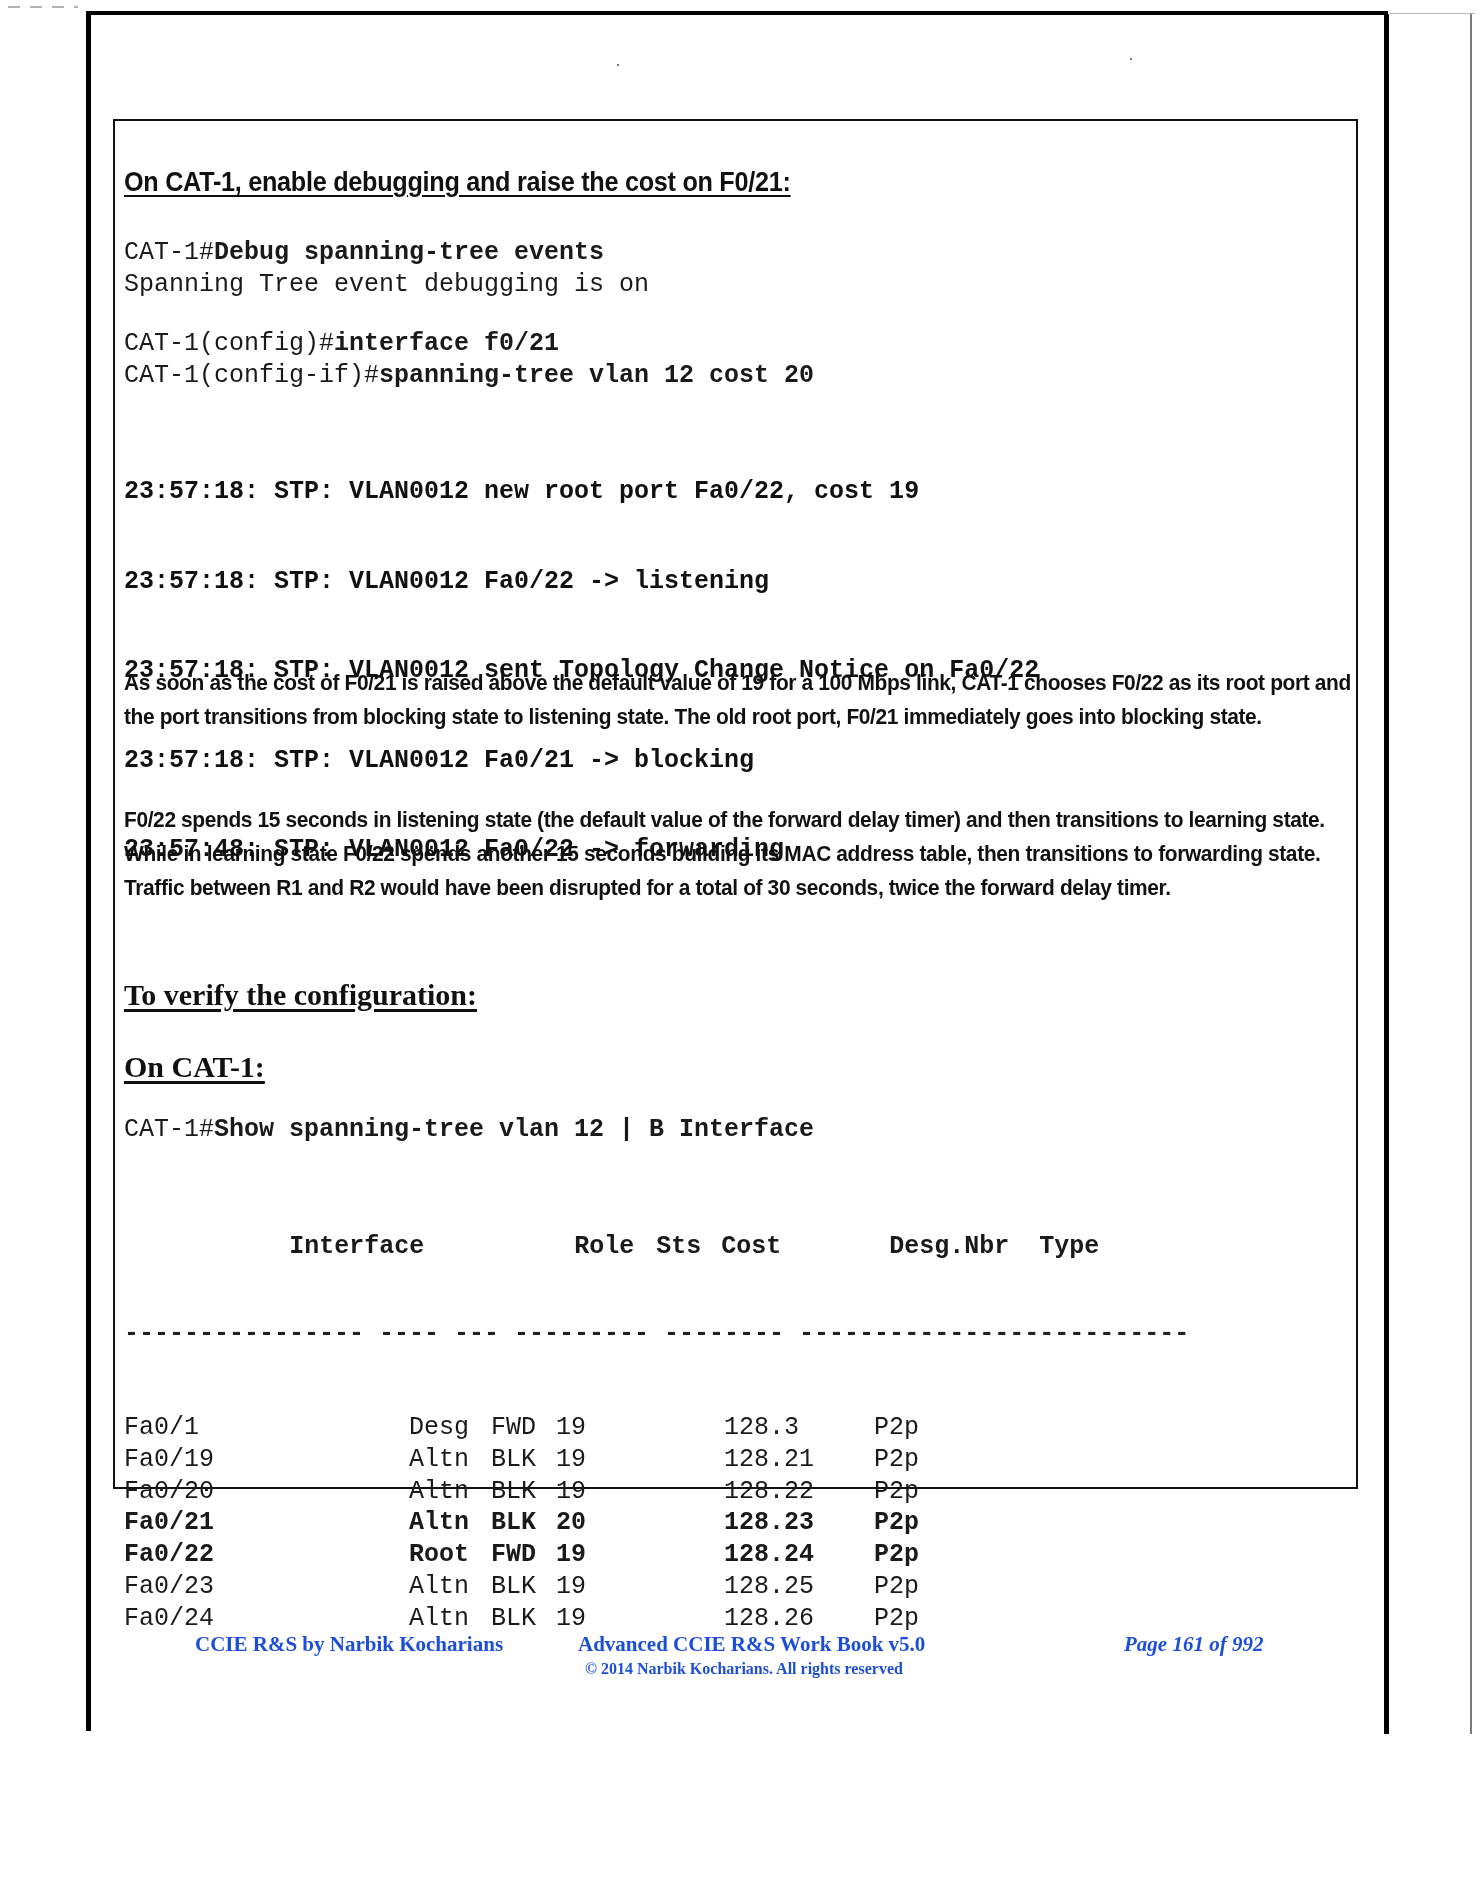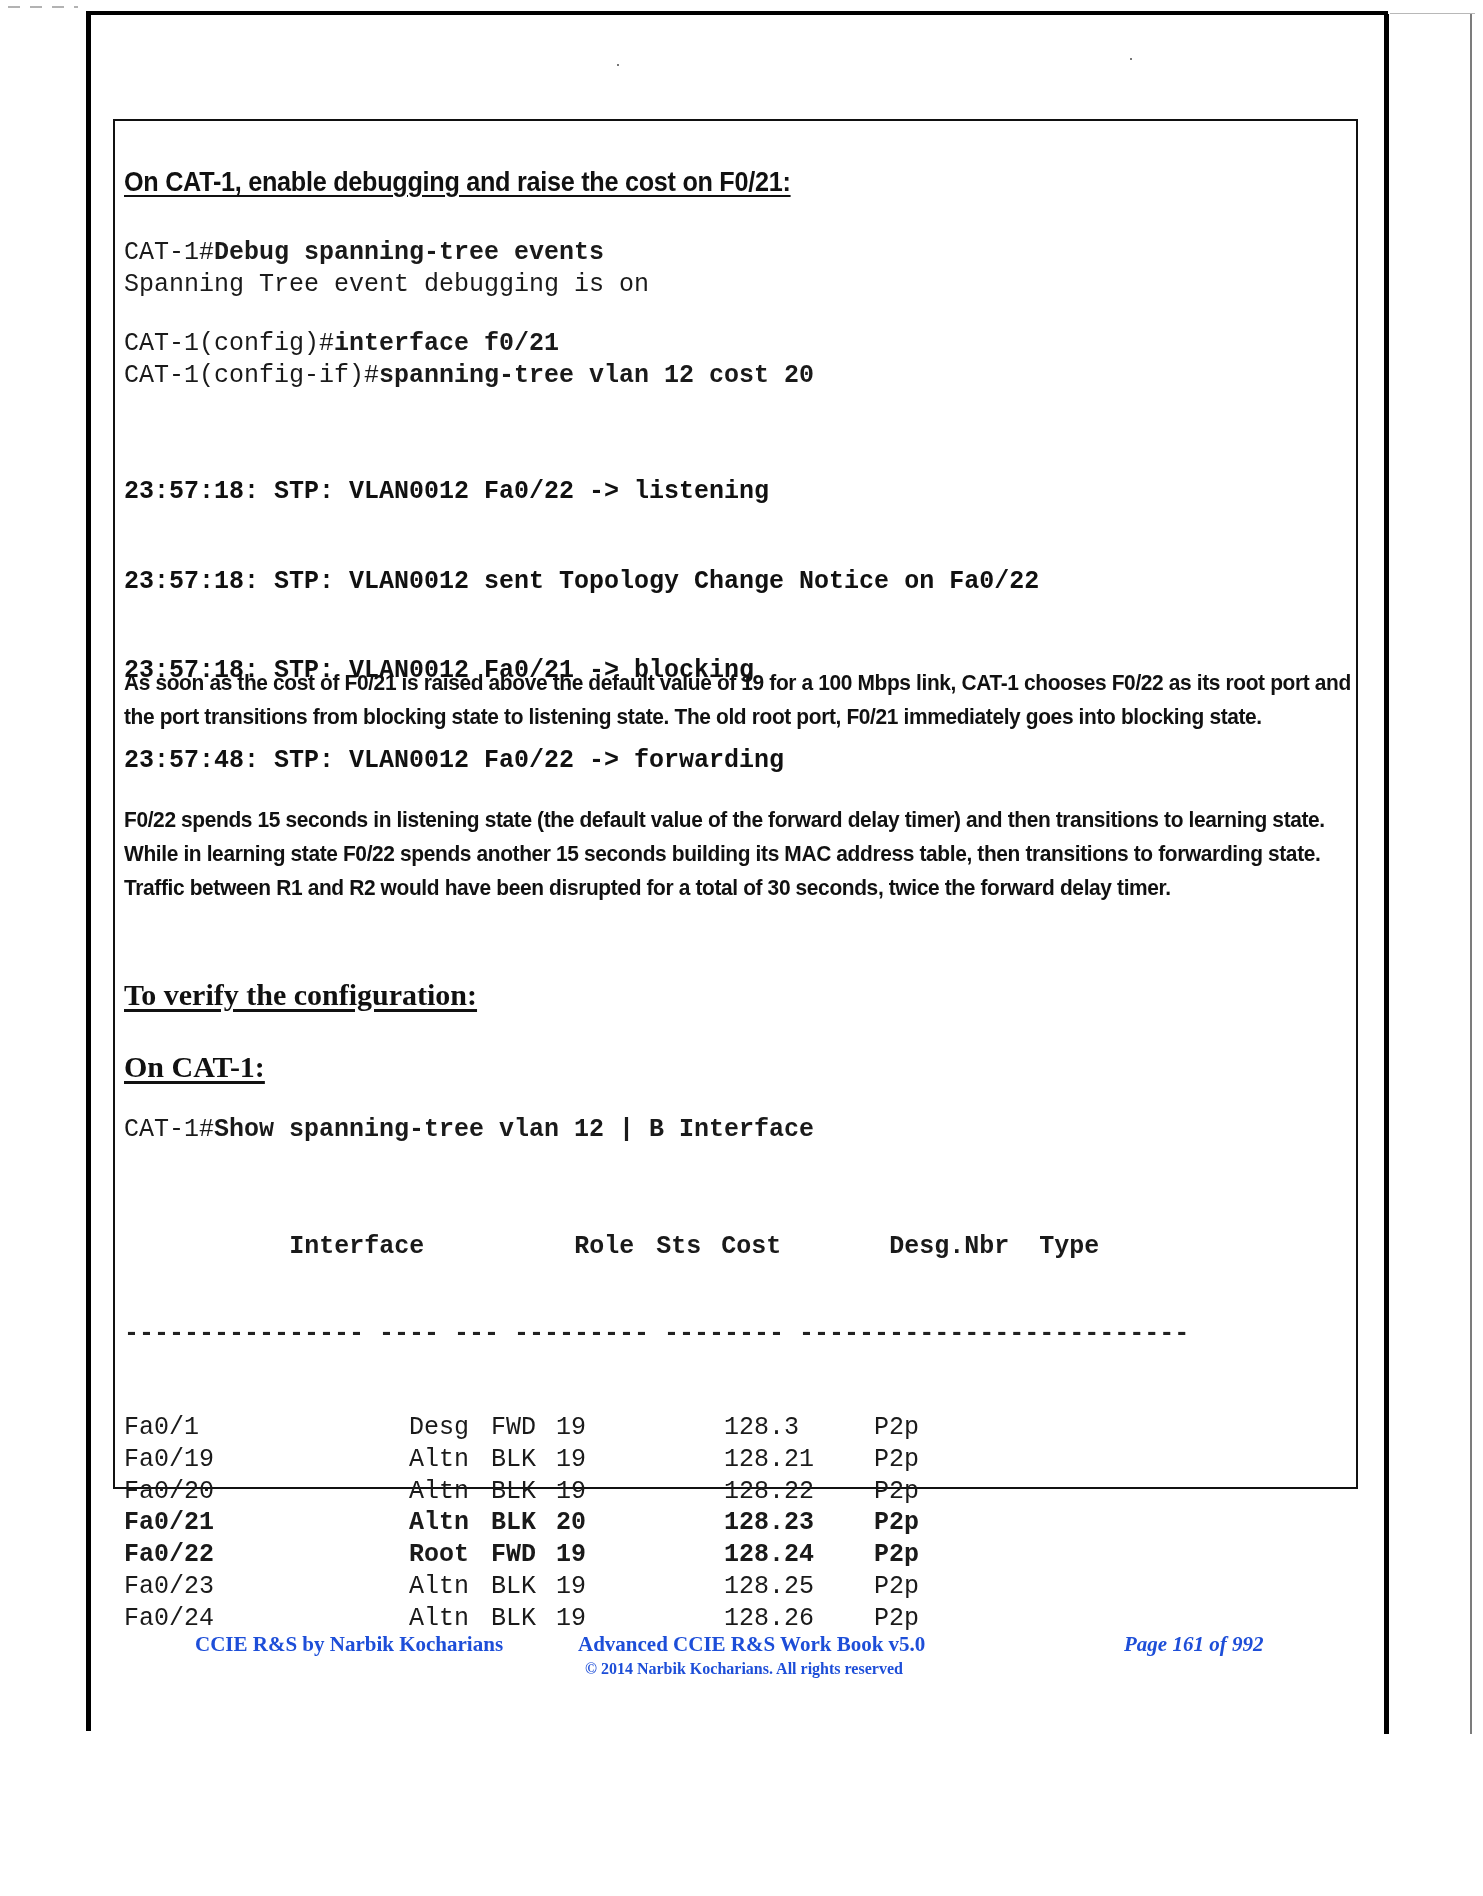--- a/index.html
+++ b/index.html
@@ -64,20 +64,21 @@
 
 <div class="hdr-calibri" style="left:124px;top:166px">On CAT-1, enable debugging and raise the cost on F0/21:</div>
 
 <div class="code" style="top:237px"><span>CAT-1#</span><span class="b">Debug spanning-tree events</span></div>
 <div class="code" style="top:269px">Spanning Tree event debugging is on</div>
 
 <div class="code" style="top:328px"><span>CAT-1(config)#</span><span class="b">interface f0/21</span></div>
 <div class="code" style="top:360px"><span>CAT-1(config-if)#</span><span class="b">spanning-tree vlan 12 cost 20</span></div>
 
 <div class="code-block" style="top:418px">
+  <div class="line">23:57:18: STP: VLAN0012 new root port Fa0/22, cost 19</div>
   <div class="line">23:57:18: STP: VLAN0012 Fa0/22 -&gt; listening</div>
   <div class="line">23:57:18: STP: VLAN0012 sent Topology Change Notice on Fa0/22</div>
   <div class="line">23:57:18: STP: VLAN0012 Fa0/21 -&gt; blocking</div>
   <div class="line">23:57:48: STP: VLAN0012 Fa0/22 -&gt; forwarding</div>
 </div>
 
 <div class="para" style="top:666px">As soon as the cost of F0/21 is raised above the default value of 19 for a 100 Mbps link, CAT-1 chooses F0/22 as its root port and the port transitions from blocking state to listening state. The old root port, F0/21 immediately goes into blocking state.</div>
 <div class="para" style="top:803px">F0/22 spends 15 seconds in listening state (the default value of the forward delay timer) and then transitions to learning state. While in learning state F0/22 spends another 15 seconds building its MAC address table, then transitions to forwarding state. Traffic between R1 and R2 would have been disrupted for a total of 30 seconds, twice the forward delay timer.</div>
 
 <div class="hdr-serif" style="left:124px;top:978px">To verify the configuration:</div>

